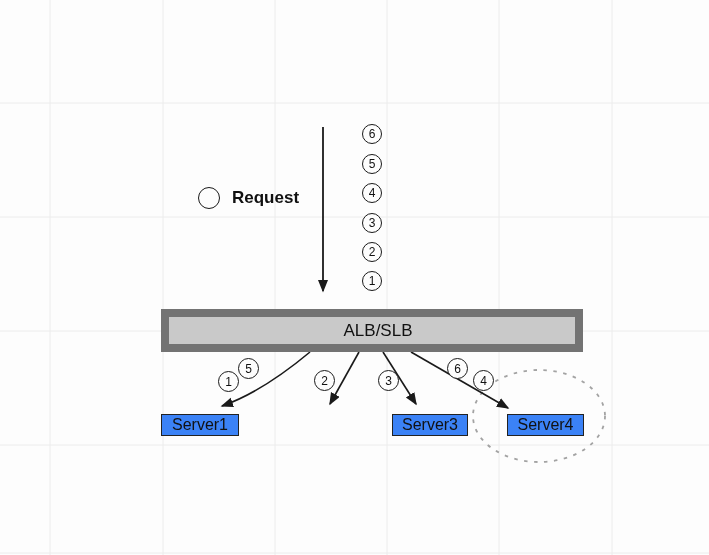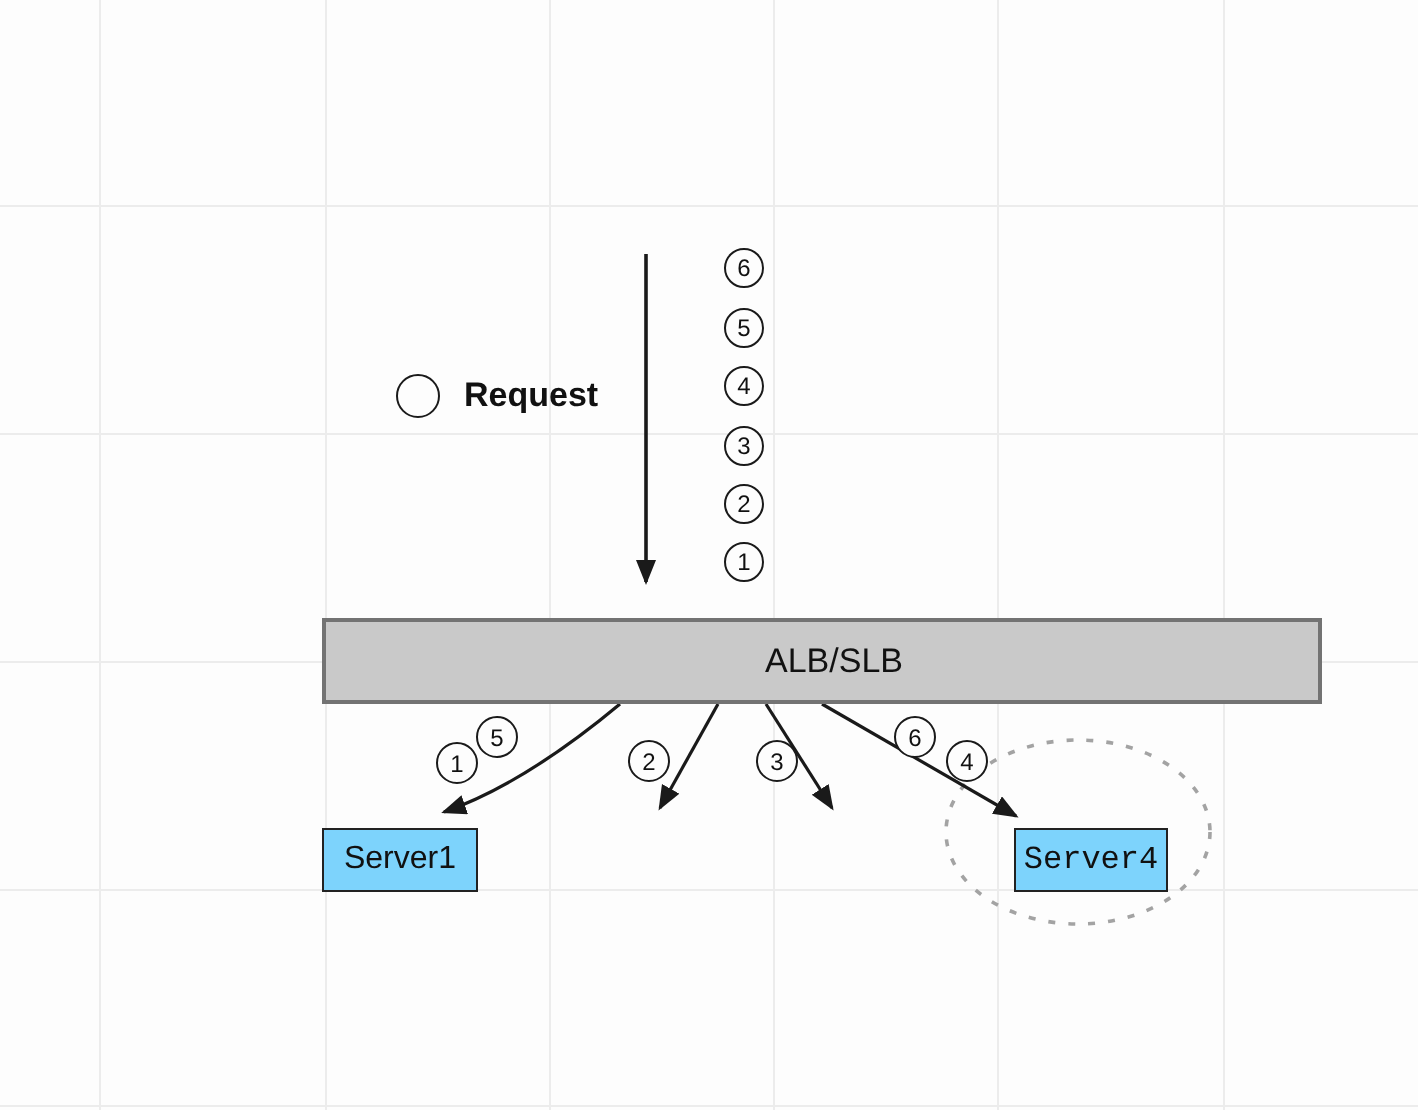--- a/index.html
+++ b/index.html
@@ -17,34 +17,34 @@
     font-size:12px;line-height:1;
   }
   .q{width:20px;height:20px;left:362px;}
   .d{width:21px;height:21px;}
   
   #legend{position:absolute;left:198px;top:187px;display:flex;align-items:center;gap:12px;}
   #legend .sym{width:22px;height:22px;box-sizing:border-box;border:1.7px solid #1a1a1a;border-radius:50%;background:#fdfdfd;}
   #legend .lbl{font-size:17px;font-weight:bold;}
   
   #alb{
-    position:absolute;left:161px;top:309px;width:500px;height:43px;box-sizing:border-box;
-    background:#c9c9c9;border:2px solid #737373;
+    position:absolute;left:161px;top:309px;width:422px;height:43px;box-sizing:border-box;
+    background:#c9c9c9;border:8px solid #737373;
     display:flex;align-items:center;justify-content:center;font-size:17px;padding-left:12px;
   }
   
   .server{
-    position:absolute;top:414px;height:32px;box-sizing:border-box;
-    border:1.6px solid #222;background:#7dd3fc;
+    position:absolute;top:414px;height:22px;box-sizing:border-box;
+    border:1.6px solid #222;background:#3b82f6;
     display:flex;align-items:center;justify-content:center;font-size:16px;
   }
   #srv1{left:161px;width:78px;}
   #srv2{left:278px;width:76px;}
   #srv3{left:392px;width:76px;}
-  #srv4{left:507px;width:77px;font-family:Liberation Mono, monospace;}
+  #srv4{left:507px;width:77px;}
 </style>
 </head>
 <body>
 
 <div id="stage">
 
   <svg id="layer-svg" width="709" height="555" viewBox="0 0 709 555">
     <defs>
       <marker id="ah" markerUnits="userSpaceOnUse" markerWidth="14" markerHeight="11" refX="11" refY="5" orient="auto">
         <path d="M0 0 L12.5 5 L0 10 Z" fill="#1a1a1a"></path>
@@ -90,15 +90,16 @@
   <div id="alb">ALB/SLB</div>
 
   <div class="circle-badge d" style="left:218px;top:371px;">1</div>
   <div class="circle-badge d" style="left:238px;top:358px;">5</div>
   <div class="circle-badge d" style="left:314px;top:370px;">2</div>
   <div class="circle-badge d" style="left:378px;top:370px;">3</div>
   <div class="circle-badge d" style="left:447px;top:358px;">6</div>
   <div class="circle-badge d" style="left:473px;top:370px;">4</div>
 
   <div id="srv1" class="server">Server1</div>
+  <div id="srv3" class="server">Server3</div>
   <div id="srv4" class="server">Server4</div>
 
 </div>
 
 </body></html>

